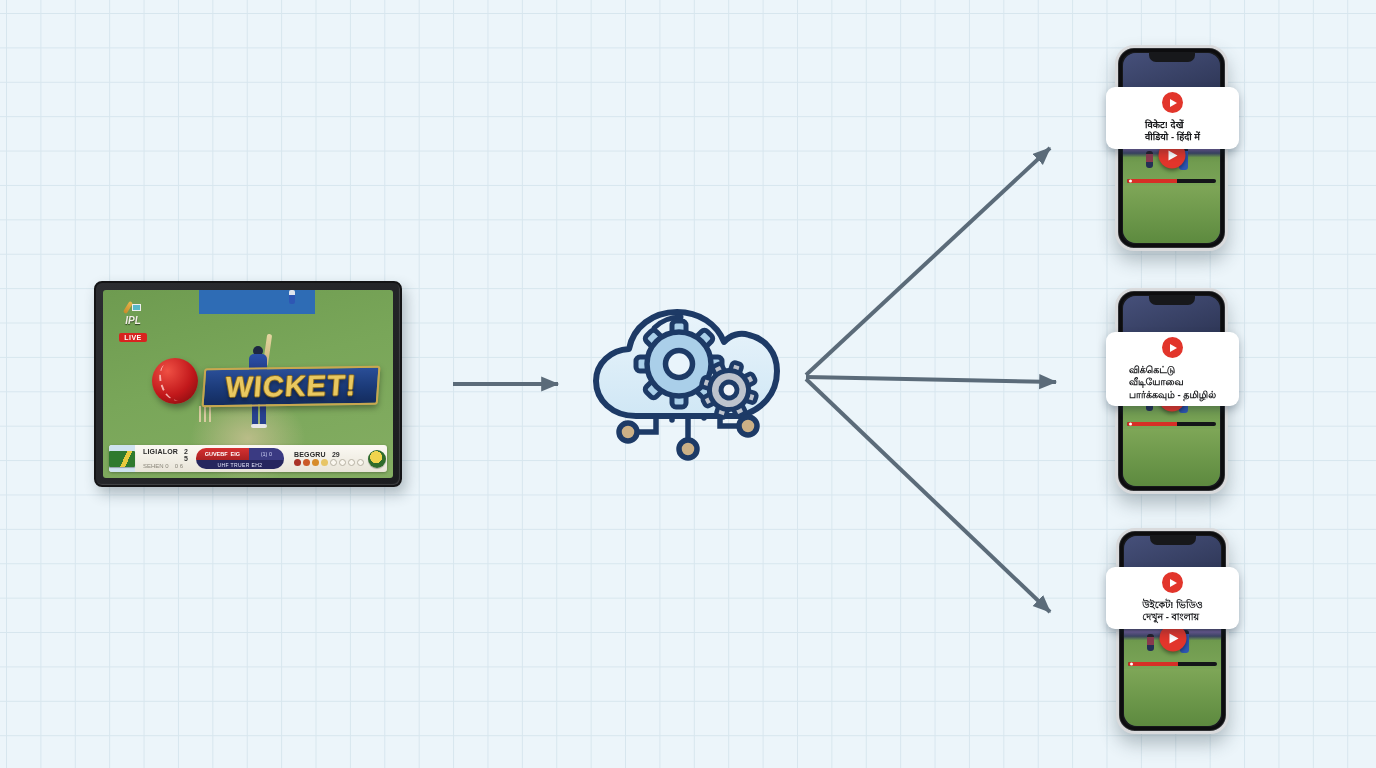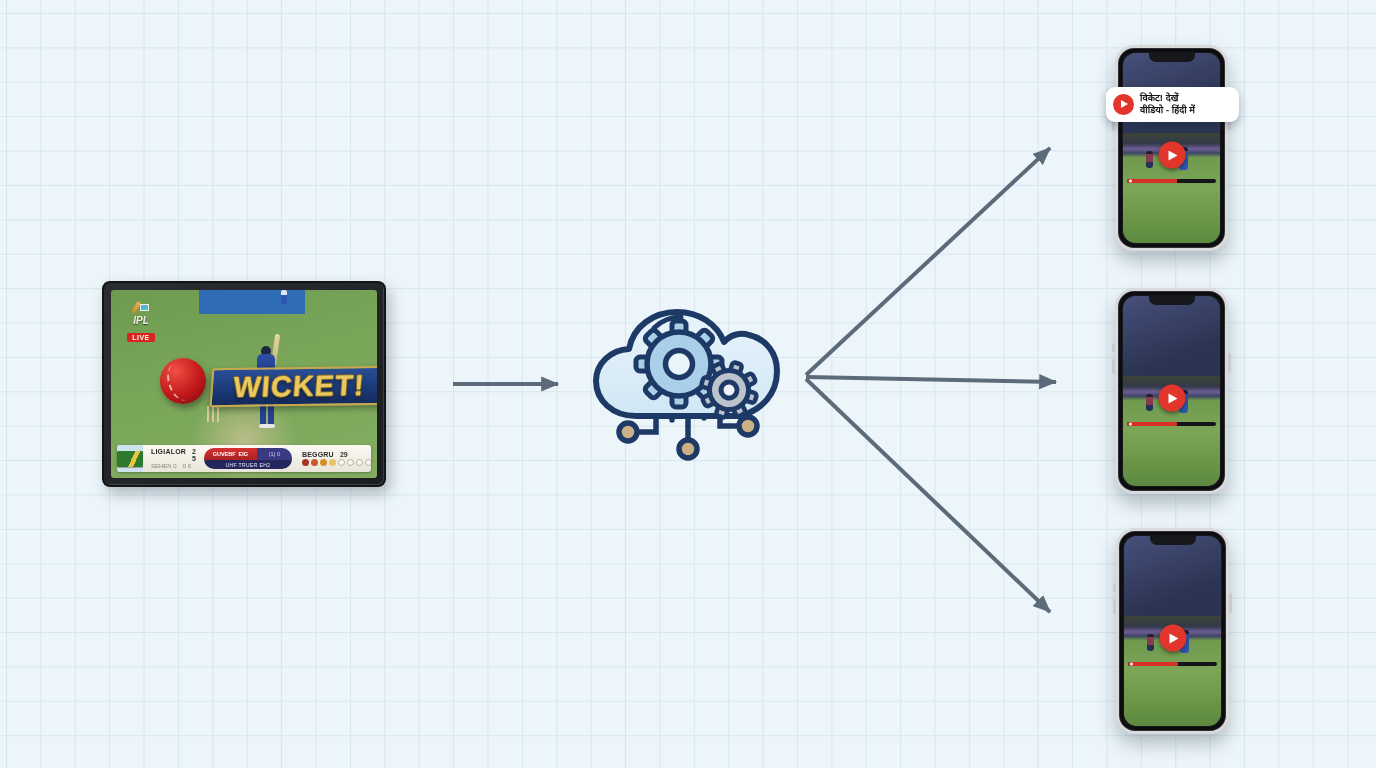--- a/index.html
+++ b/index.html
@@ -8,21 +8,21 @@
     position:relative; width:1376px; height:768px;
     background-color:#ecf5fa;
     background-image:
       linear-gradient(to right, #d7e6ee 1px, transparent 1px),
       linear-gradient(to bottom, #d7e6ee 1px, transparent 1px);
     background-size:34.4px 34.4px;
     background-position:6px 13px;
   }
 
   
-  .tv { position:absolute; left:102px; top:281px; width:284px; height:206px;
+  .tv { position:absolute; left:94px; top:281px; width:308px; height:206px;
         background:linear-gradient(145deg,#2c2d31,#1b1c1f); border:2px solid #141416;
         border-radius:8px; padding:7px; box-shadow:4px 7px 14px rgba(30,50,60,.3), inset -1px -1px 1px rgba(255,255,255,.15); }
   .tv-screen { position:relative; width:100%; height:100%; border-radius:3px; overflow:hidden;
         background:linear-gradient(165deg,#6e9b50 0%,#79a659 45%,#84ad62 100%); }
   .pitch-glow { position:absolute; left:30%; top:55%; width:40%; height:48%;
         background:radial-gradient(ellipse at center, rgba(205,195,150,.75), rgba(205,195,150,0) 70%); }
   .sight-screen { position:absolute; left:33%; top:0; width:40%; height:13%; background:#2e6cb5; }
   .fielder { position:absolute; left:64%; top:0; width:6px; height:14px; border-radius:2px;
         background:linear-gradient(#dfe5ee 0 35%, #2e57b4 35% 100%); }
   
@@ -106,21 +106,21 @@
         background:#e2352b; border-radius:50%; display:flex; align-items:center; justify-content:center; box-shadow:0 2px 4px rgba(0,0,0,.45); }
   .tri { width:0; height:0; border-left:9px solid #fff; border-top:5.5px solid transparent; border-bottom:5.5px solid transparent; margin-left:2px; }
   .progress { position:absolute; left:4px; right:4px; bottom:3px; height:4px; background:#141519; border-radius:2px; }
   .progress .fill { width:56%; height:100%; background:#d62f26; border-radius:2px 0 0 2px; }
   .progress .pdot { position:absolute; left:2px; top:50%; transform:translateY(-50%); width:3px; height:3px; background:#fff; border-radius:50%; }
   .scr-bottom { flex:1; background:linear-gradient(180deg,#7ea657,#5d8a3f); }
 
   
   .notif { position:absolute; left:1106px; width:133px; background:#fff; border-radius:9px;
         box-shadow:0 4px 9px rgba(20,40,60,.3); display:flex; align-items:center; gap:6px;
-        padding:5px 7px; z-index:6; }
+        padding:5px 7px; z-index:6;flex-direction:column; }
   .n1 { top:87px; } .n2 { top:332px; } .n3 { top:567px; }
   .nplay { flex:none; width:21px; height:21px; border-radius:50%; background:#e2352b; display:flex; align-items:center; justify-content:center; }
   .ntri { width:0; height:0; border-left:7px solid #fff; border-top:4.5px solid transparent; border-bottom:4.5px solid transparent; margin-left:1px; }
   .ntext { font-size:9.5px; font-weight:700; color:#17181b; line-height:1.3; white-space:pre-line; }
 </style>
 </head>
 <body>
 
 <div id="canvas">
 
@@ -332,14 +332,29 @@
       <div class="sbtn r1"></div>
   </div>
 
   <div class="notif n1">
     <div class="nplay">
         <div class="ntri"></div>
       </div>
     <div class="ntext">विकेट! देखें
 वीडियो - हिंदी में</div>
   </div>
+  <div class="notif n2">
+    <div class="nplay">
+        <div class="ntri"></div>
+      </div>
+    <div class="ntext">விக்கெட்டு
+வீடியோவை
+பார்க்கவும் - தமிழில்</div>
+  </div>
+  <div class="notif n3">
+    <div class="nplay">
+        <div class="ntri"></div>
+      </div>
+    <div class="ntext">উইকেট! ভিডিও
+দেখুন - বাংলায়</div>
+  </div>
 
 </div>
 
 </body></html>

